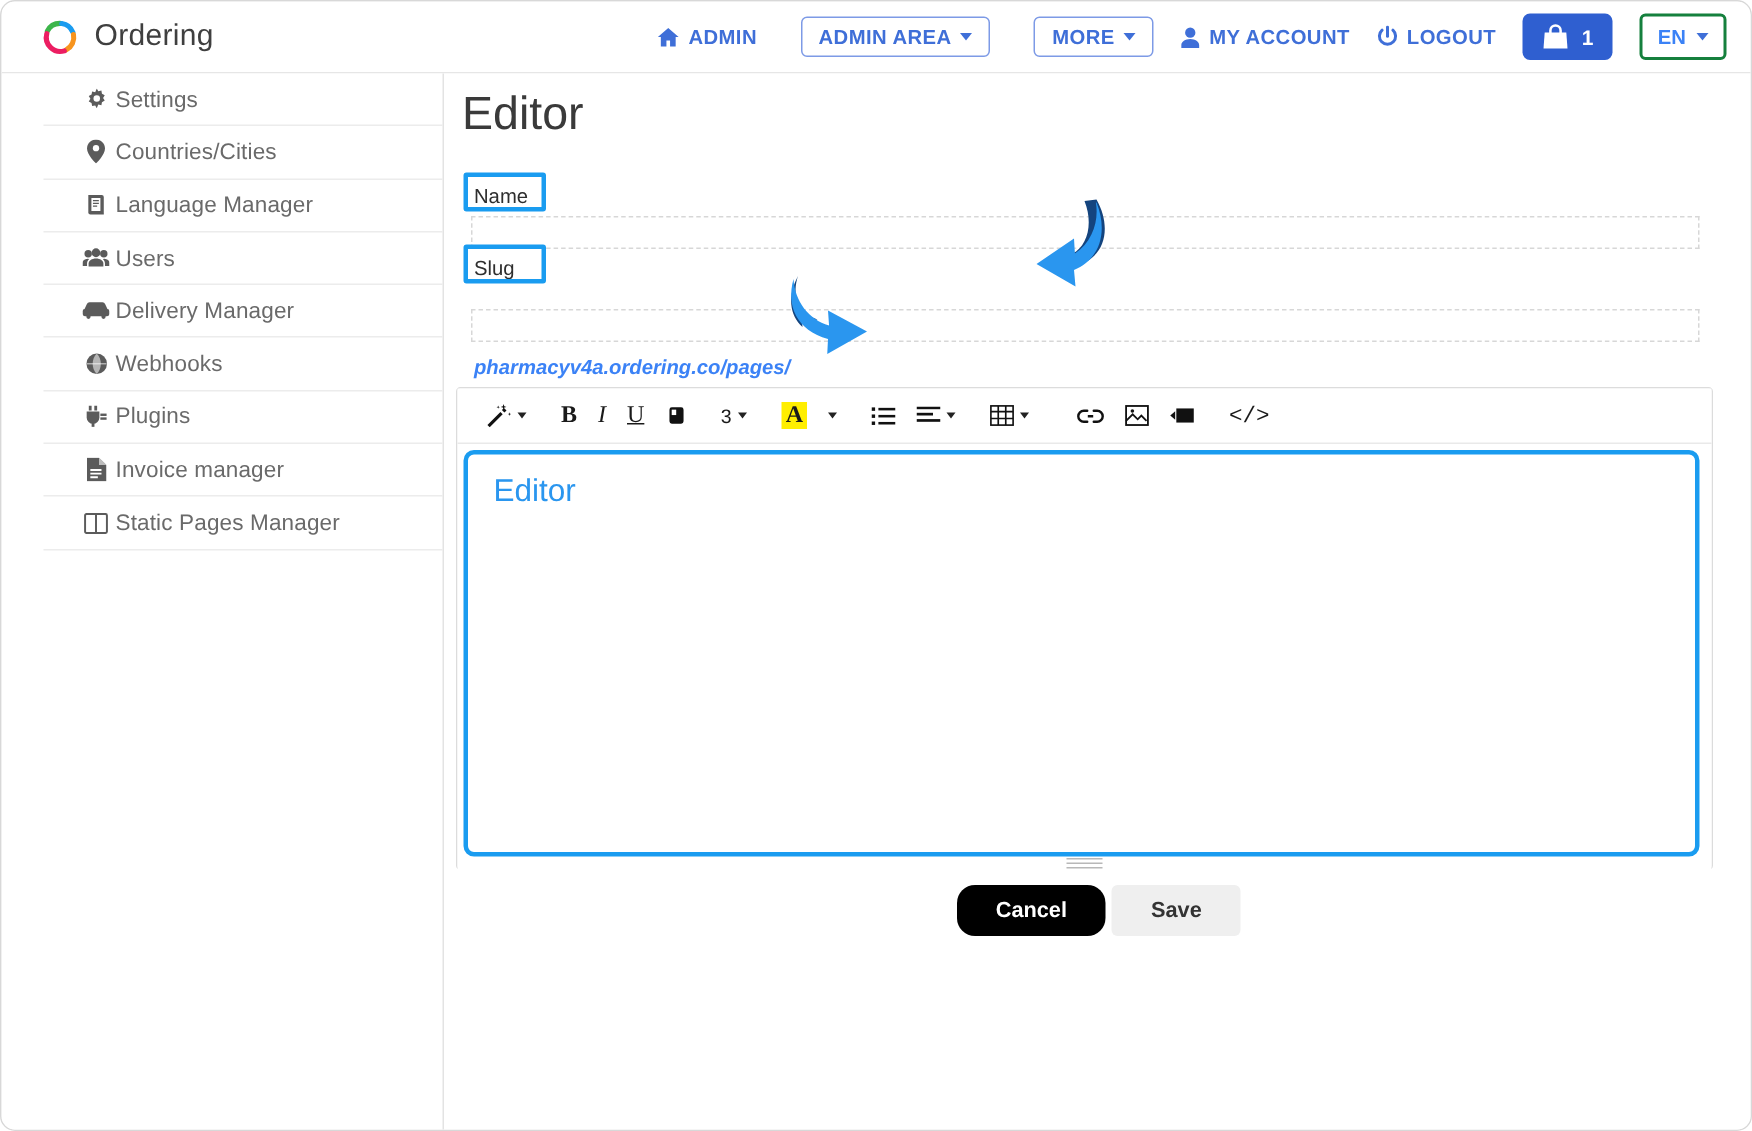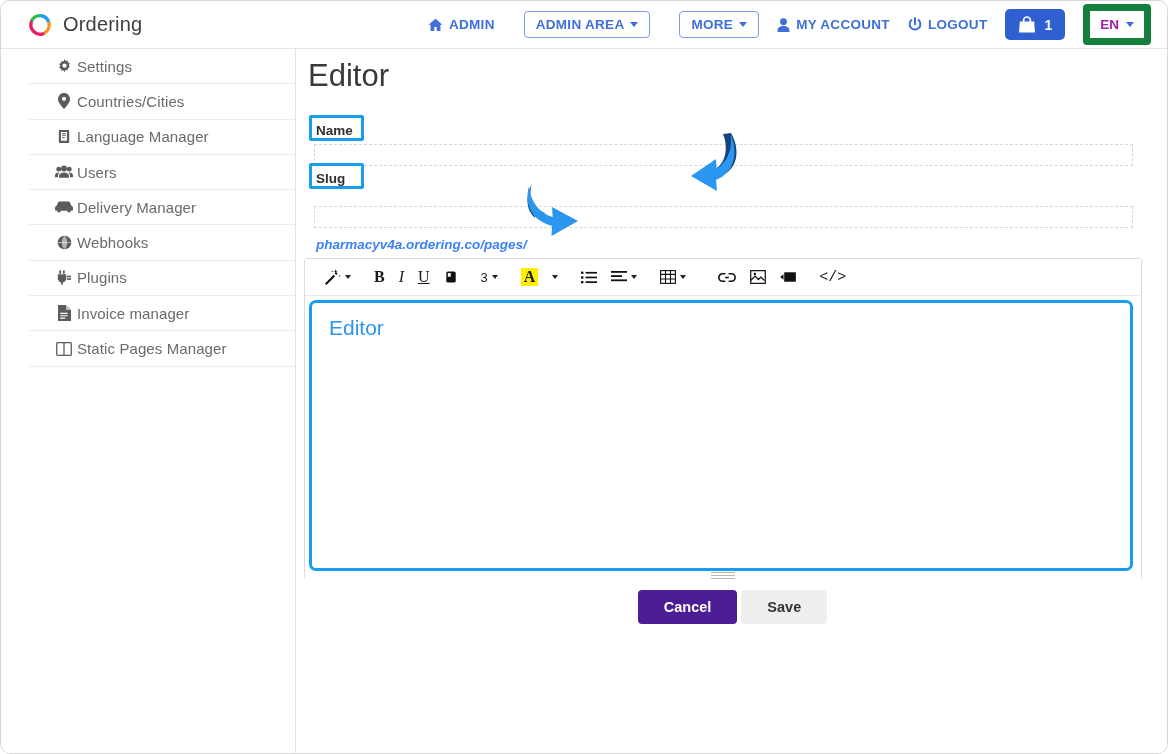--- a/index.html
+++ b/index.html
@@ -99,24 +99,24 @@
     border-radius: 5px;
     padding: 7px 13px;
     font-size: 14px;
     font-weight: 600;
     cursor: pointer;
   }
   .lang-btn {
     display: flex;
     align-items: center;
     gap: 7px;
-    border: 7px solid #15803d;
+    border: 2px solid #15803d;
     border-radius: 4px;
     padding: 6px 10px;
-    color: #a21caf;
+    color: #3b82f6;
     font-size: 13.5px;
     font-weight: 600;
     cursor: pointer;
     background: #fff;
   }
   .ico { display: inline-block; line-height: 0; }
   .ico svg { display: block; }
 
   
   .sidebar {
@@ -162,21 +162,21 @@
     position: absolute;
     left: 12px; top: 9px;
     font-size: 31px;
     color: #3a3a3a;
     font-weight: 400;
   }
 
   .field-label {
     position: absolute;
     font-size: 13.5px;
-    font-weight: 700;
+    font-weight: 400;
     color: #2e2e2e;
   }
   .label-name { left: 20px; top: 74px; }
   .label-slug { left: 20px; top: 122px; }
 
   .slug-prefix {
     position: absolute;
     left: 20px; top: 188px;
     font-size: 13.5px;
     font-weight: 700;
@@ -309,21 +309,21 @@
   }
   .btn {
     font-family: "Liberation Sans", sans-serif;
     font-size: 14.5px;
     font-weight: 700;
     border: none;
     border-radius: 4px;
     padding: 9px 26px;
     cursor: pointer;
   }
-  .btn-cancel { background: #4c1d95; color: #ffffff; }
+  .btn-cancel { background: #000000; color: #ffffff; border-radius: 12px; }
   .btn-save { background: #efefef; color: #333333; }
 
   
   .arrow { position: absolute; pointer-events: none; }
   .arrow-name { left: 369px; top: 82px; }
   .arrow-slug { left: 228px; top: 133px; }
 </style>
 </head>
 <body>
 

